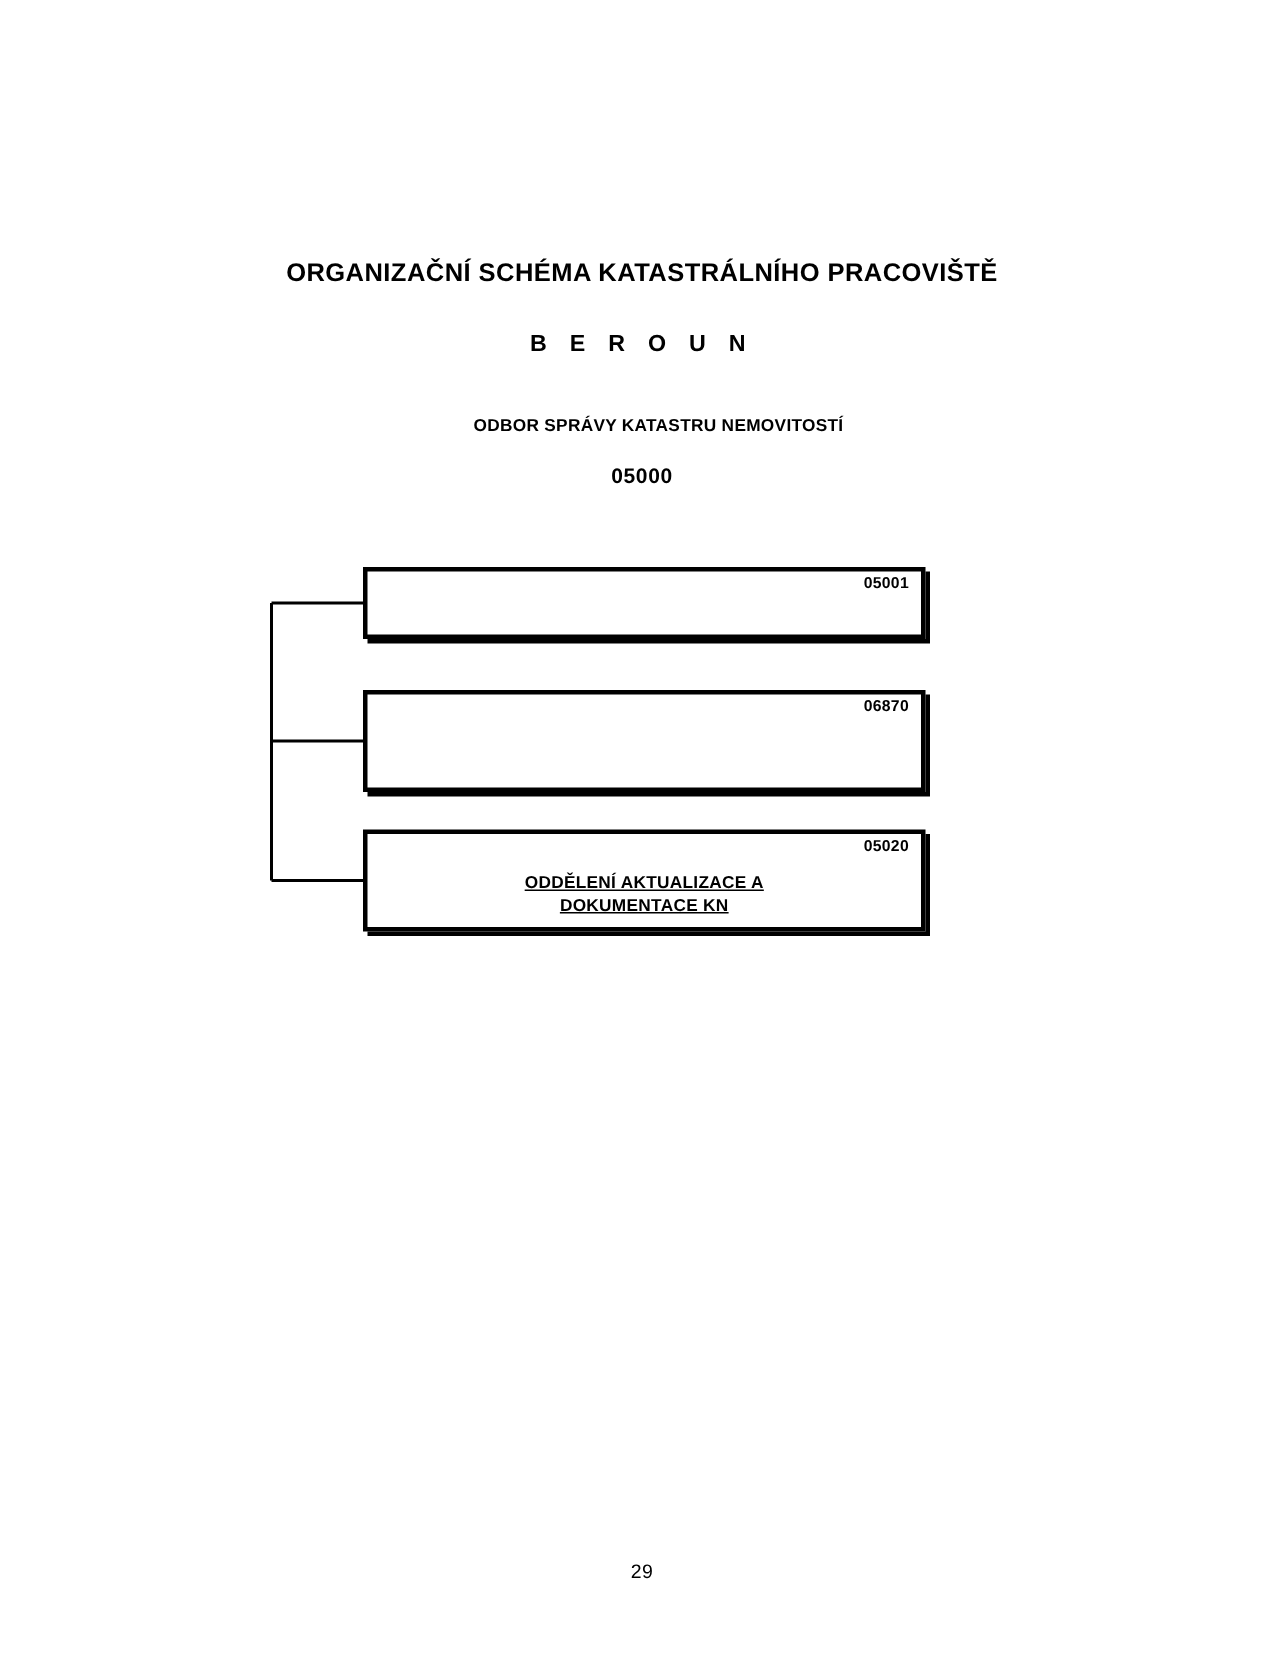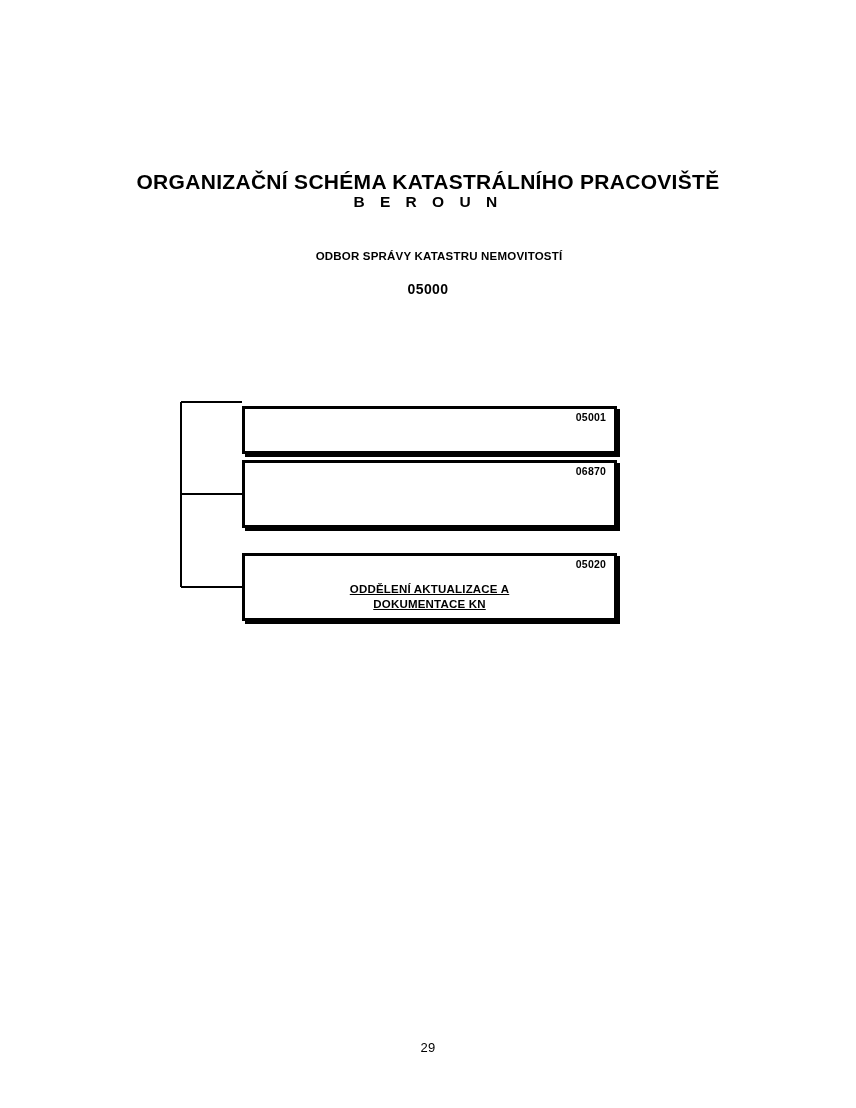--- a/index.html
+++ b/index.html
@@ -22,26 +22,27 @@
 
   
   .heading {
     position: absolute;
     left: 0;
     right: 0;
     top: 172px;
     text-align: center;
   }
   .title-main {
-    font-size: 21px;
+    font-size: 17px;
     font-weight: bold;
     letter-spacing: 0.3px;
     line-height: 20px;
   }
   .title-city {
+    margin-top: 28px;
     font-size: 15.5px;
     font-weight: bold;
     letter-spacing: 5.5px;
     line-height: 20px;
   }
   .title-dept {
     margin-top: 36px;
     font-size: 11.5px;
     font-weight: bold;
     letter-spacing: 0.2px;
@@ -75,21 +76,21 @@
 
   .node {
     position: absolute;
     left: 62px;
     width: 375px;
     box-sizing: border-box;
     border: 3px solid #000000;
     background: #ffffff;
     box-shadow: 3px 3px 0 0 #000000;
   }
-  .node.n1 { top: 0px;   height: 48px; margin-top: 28px; }
+  .node.n1 { top: 0px;   height: 48px; }
   .node.n2 { top: 82px;  height: 68px; }
   .node.n3 { top: 175px; height: 68px; }
 
   .node-code {
     position: absolute;
     right: 8px;
     top: 2px;
     font-size: 10.5px;
     font-weight: bold;
     letter-spacing: 0.2px;

